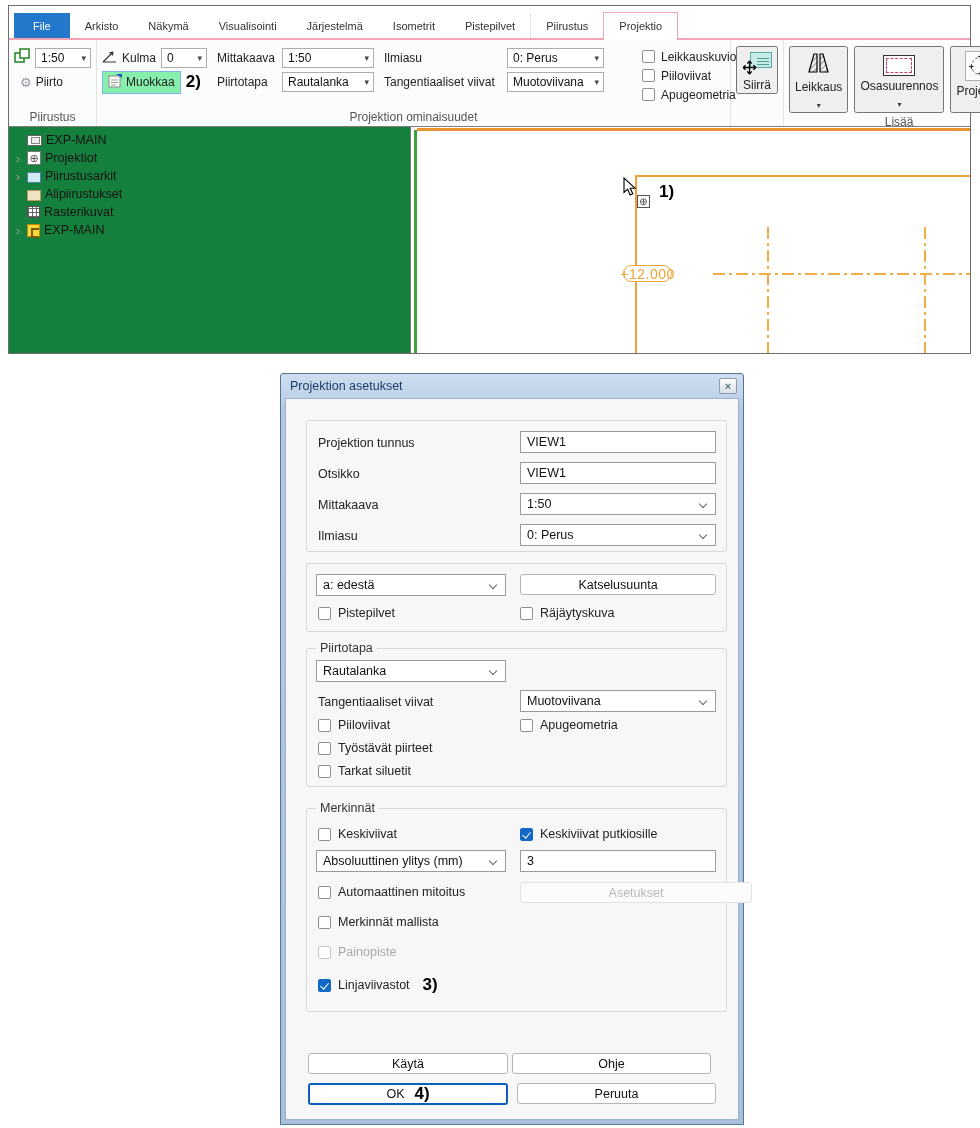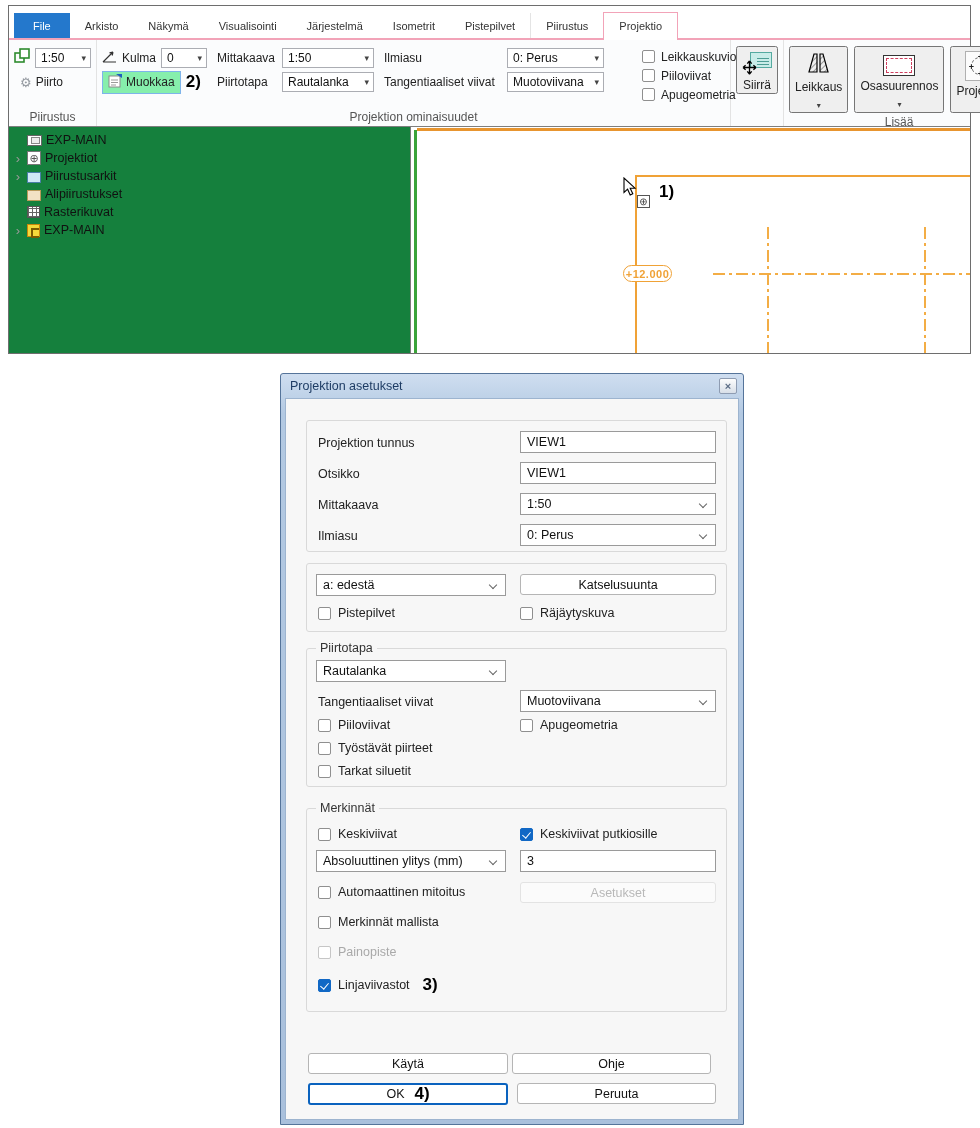--- a/index.html
+++ b/index.html
@@ -74,21 +74,21 @@
   .treeic-proj { display:inline-flex; align-items:center; justify-content:center; width:14px; height:14px; border:1px solid #777; background:#fff; font-size:11px; color:#555; line-height:1; }
   .treeic-proj::before { content:"⊕"; }
 
   
   .canvas { position:relative; flex:1; background:#fff; overflow:hidden; }
   .oline { position:absolute; background:#f0a236; }
   .gline { position:absolute; left:3px; top:3px; bottom:0; width:3px; background:#3ba33a; }
   .topline { position:absolute; left:6px; right:0; top:1px; height:3px; background:#e8952f; }
   .ddh { position:absolute; height:2px; background:repeating-linear-gradient(90deg,#f3ad45 0 12px,transparent 12px 16px,#f3ad45 16px 19px,transparent 19px 23px); }
   .ddv { position:absolute; width:2px; background:repeating-linear-gradient(180deg,#f3ad45 0 12px,transparent 12px 16px,#f3ad45 16px 19px,transparent 19px 23px); }
-  .elev { position:absolute; border:1.5px solid #f0a236; border-radius:9px; color:#f0a236; font-size:11px; font-weight:700; letter-spacing:.5px; display:flex; align-items:center; justify-content:center; background:#fff; }
+  .elev { position:absolute; border:1.5px solid #f0a236; border-radius:9px; color:#f0a236; font-size:14px; font-weight:400; letter-spacing:.5px; display:flex; align-items:center; justify-content:center; background:#fff; }
 
   
   .dialog { position:absolute; left:280px; top:373px; width:464px; height:752px; border:1px solid #55749a; background:linear-gradient(180deg,#cfdef0 0,#b3c9e2 40px,#a9c0dc 100%); border-radius:3px 3px 0 0; }
   .dtitle { height:24px; display:flex; align-items:center; padding:0 6px 0 9px; }
   .dtitle-text { font-size:12.5px; color:#1e3c64; flex:1; }
   .dclose { width:18px; height:16px; border:1px solid #8e9cb2; border-radius:2px; background:linear-gradient(180deg,#fdfdfd,#d8dfe8); display:flex; align-items:center; justify-content:center; font-size:11px; font-weight:700; color:#5c6e86; }
   .dclose::before { content:"×"; }
   .dbody { position:absolute; left:4px; right:4px; top:24px; bottom:4px; background:#f7f7f7; border:1px solid #9db4cf; }
 
   .gbox { position:absolute; left:20px; width:421px; border:1px solid #d9d9d9; border-radius:3px; }
@@ -404,21 +404,21 @@
       </label>
       <div class="dselect" style="left:9px; top:41px; width:190px;">
         <span>Absoluuttinen ylitys (mm)</span>
           <span class="dchev"></span>
       </div>
       <input class="dinput" style="left: 213px; top: 41px; width: 196px;" value="3">
       <label class="dcheck" style="left:11px; top:76px;">
         <span class="cb"></span>
         <span>Automaattinen mitoitus</span>
       </label>
-      <button class="dbtn disabled" style="left:213px; top:73px; width:196px;">Asetukset</button>
+      <button class="dbtn disabled" style="left:213px; top:73px; width:232px;">Asetukset</button>
       <label class="dcheck" style="left:11px; top:106px;">
         <span class="cb"></span>
         <span>Merkinnät mallista</span>
       </label>
       <label class="dcheck disabled" style="left:11px; top:136px;">
         <span class="cb disabled"></span>
         <span>Painopiste</span>
       </label>
       <label class="dcheck" style="left:11px; top:166px;">
         <span class="cb checked"></span>

